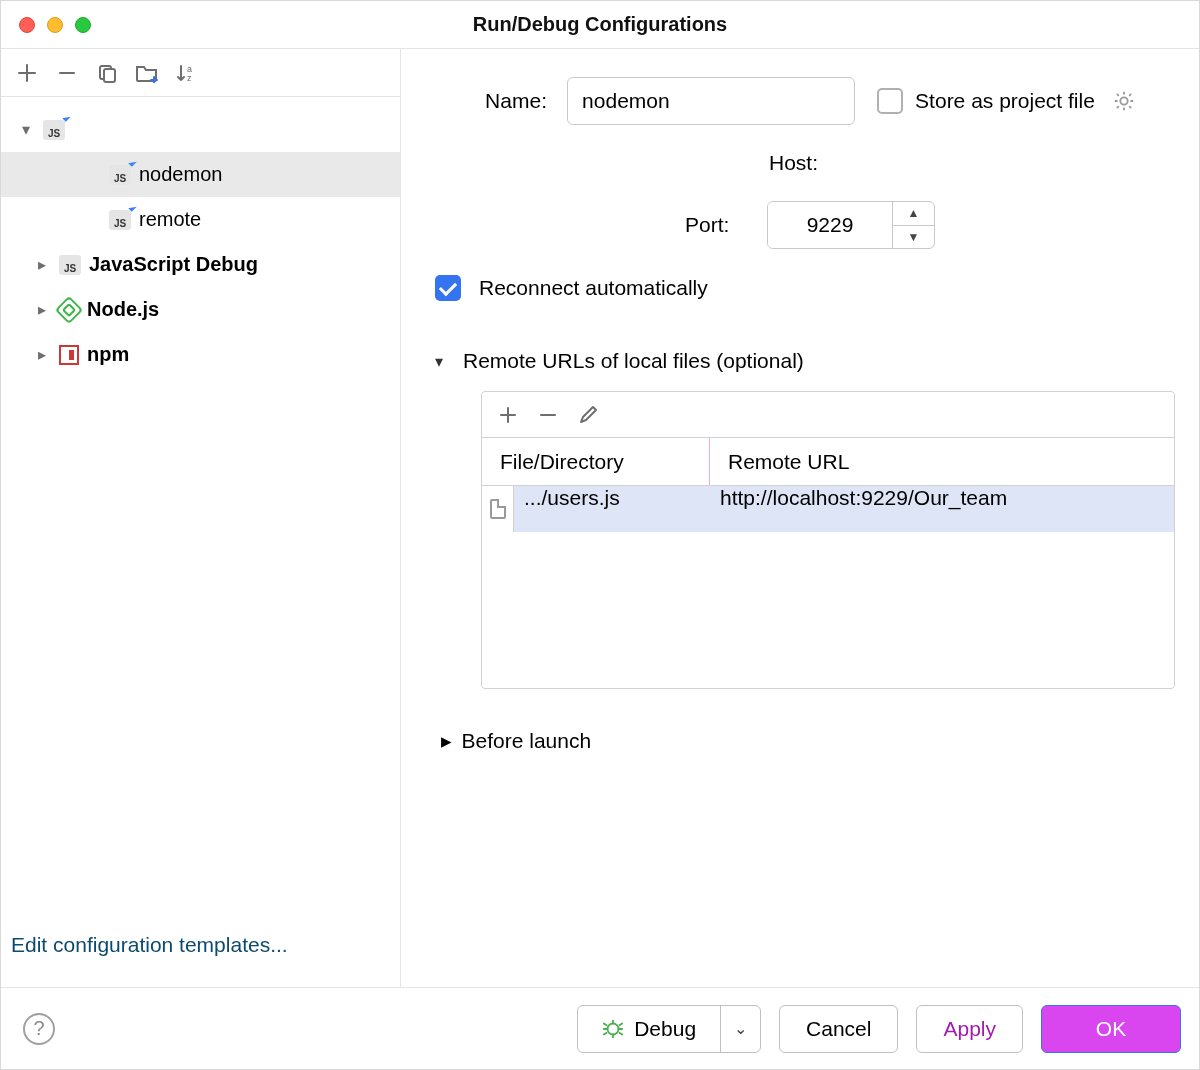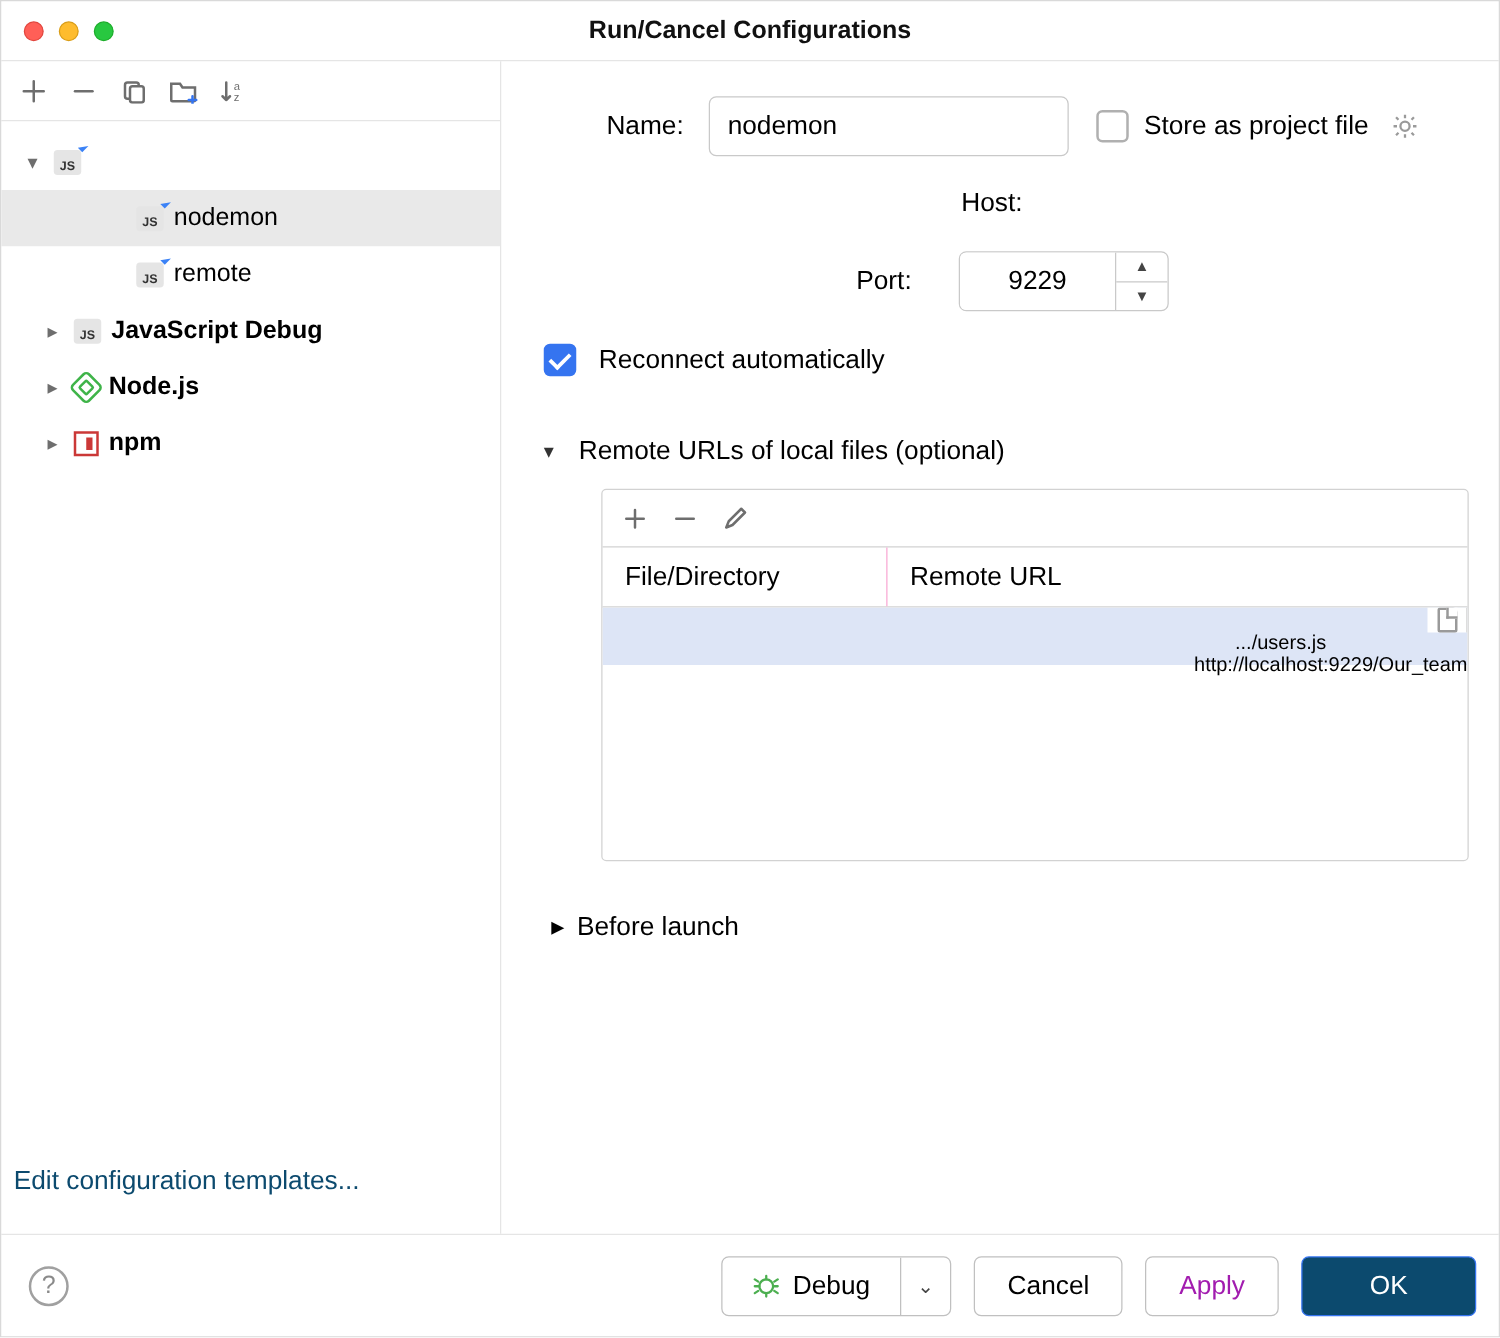--- a/index.html
+++ b/index.html
@@ -52,51 +52,51 @@
   .reconnect-label { font-size: 21px; }
   .section { margin-bottom: 40px; }
   .section-header { display: flex; align-items: center; gap: 10px; font-size: 21px; cursor: pointer; margin-bottom: 18px; }
   .section-header .chev { width: 18px; color: #333; font-size: 16px; }
   .table-box { border: 1px solid #d2d2d2; border-radius: 4px; height: 298px; display: flex; flex-direction: column; margin-left: 46px; margin-right: 10px; }
   .table-toolbar { height: 46px; border-bottom: 1px solid #d2d2d2; display: flex; align-items: center; gap: 16px; padding-left: 14px; }
   .table-head { height: 48px; border-bottom: 1px solid #d2d2d2; display: flex; font-size: 21px; }
   .table-head .col1 { width: 228px; display:flex; align-items:center; padding-left: 18px; border-right: 1px solid #f9a8d4; }
   .table-head .col2 { flex:1; display:flex; align-items:center; padding-left: 18px; }
   .table-body { flex: 1; overflow:auto; }
-  .table-row { height: 46px; display: flex; align-items: flex-end; font-size: 16px; background: #dde5f6; flex-direction: column; }
+  .table-row { height: 46px; display: flex; align-items: flex-start; font-size: 21px; background: #dde5f6; }
   .table-row .icon-cell { width: 32px; display:flex; align-items:center; justify-content:center; background:#fff; height:100%; border-right: 1px solid #d2d2d2; }
   .file-icon { width: 16px; height: 20px; border: 2px solid #9a9a9a; border-radius: 2px 4px 2px 2px; position:relative; }
   .file-icon::after { content:""; position:absolute; top:-2px; right:-2px; width:7px; height:7px; background:#fff; border-left:2px solid #9a9a9a; border-bottom:2px solid #9a9a9a; }
   .table-row .c1 { width: 196px; padding-left: 10px; }
   .table-row .c2 { flex:1; padding-left: 10px; }
   .before-launch { display:flex; align-items:center; gap:10px; font-size:21px; cursor:pointer; padding-left: 6px; }
   .footer { height: 82px; border-top: 1px solid #e5e5e5; display: flex; align-items: center; padding: 0 18px 0 22px; gap: 18px; }
   .help { width: 32px; height: 32px; border: 2px solid #a0a0a0; border-radius: 50%; color: #8a8a8a; font-size: 20px; display:flex; align-items:center; justify-content:center; cursor:pointer; }
   .spacer-flex { flex: 1; }
   .btn { height: 48px; border-radius: 6px; font-size: 21px; display:flex; align-items:center; justify-content:center; cursor:pointer; padding: 0 26px; background:#fff; border:1px solid #c0c0c0; }
-  .btn.primary { background: #0c4a6e; color: #fff; border-color:#3574f0; }
+  .btn.primary { background: #d946ef; color: #fff; border-color:#3574f0; }
   .btn.disabled { color: #a21caf; cursor: default; }
   .debug-btn { display:flex; align-items:stretch; height:48px; border:1px solid #c0c0c0; border-radius:6px; overflow:hidden; }
   .debug-main { display:flex; align-items:center; gap:10px; padding: 0 24px; font-size:21px; cursor:pointer; }
   .debug-drop { width: 40px; display:flex; align-items:center; justify-content:center; border-left:1px solid #c0c0c0; cursor:pointer; color:#444; }
   .bug-icon { color: #4caf50; font-size: 24px; }
   svg { display:block; }
 </style>
 </head>
 <body>
 
 <div class="window">
 
   <div class="titlebar">
     <div class="traffic">
       <div class="dot red"></div>
       <div class="dot yellow"></div>
       <div class="dot green"></div>
     </div>
-    <div class="title">Run/Cancel Configurations</div>
+    <div class="title">Run/Debug Configurations</div>
   </div>
 
   <div class="body">
 
     <div class="sidebar">
       <div class="toolbar">
         <div class="tool-icon">
           <svg width="20" height="20" viewBox="0 0 20 20">
               <path d="M10 2v16M2 10h16" stroke="#6e6e6e" stroke-width="2" stroke-linecap="round"></path>
             </svg>

